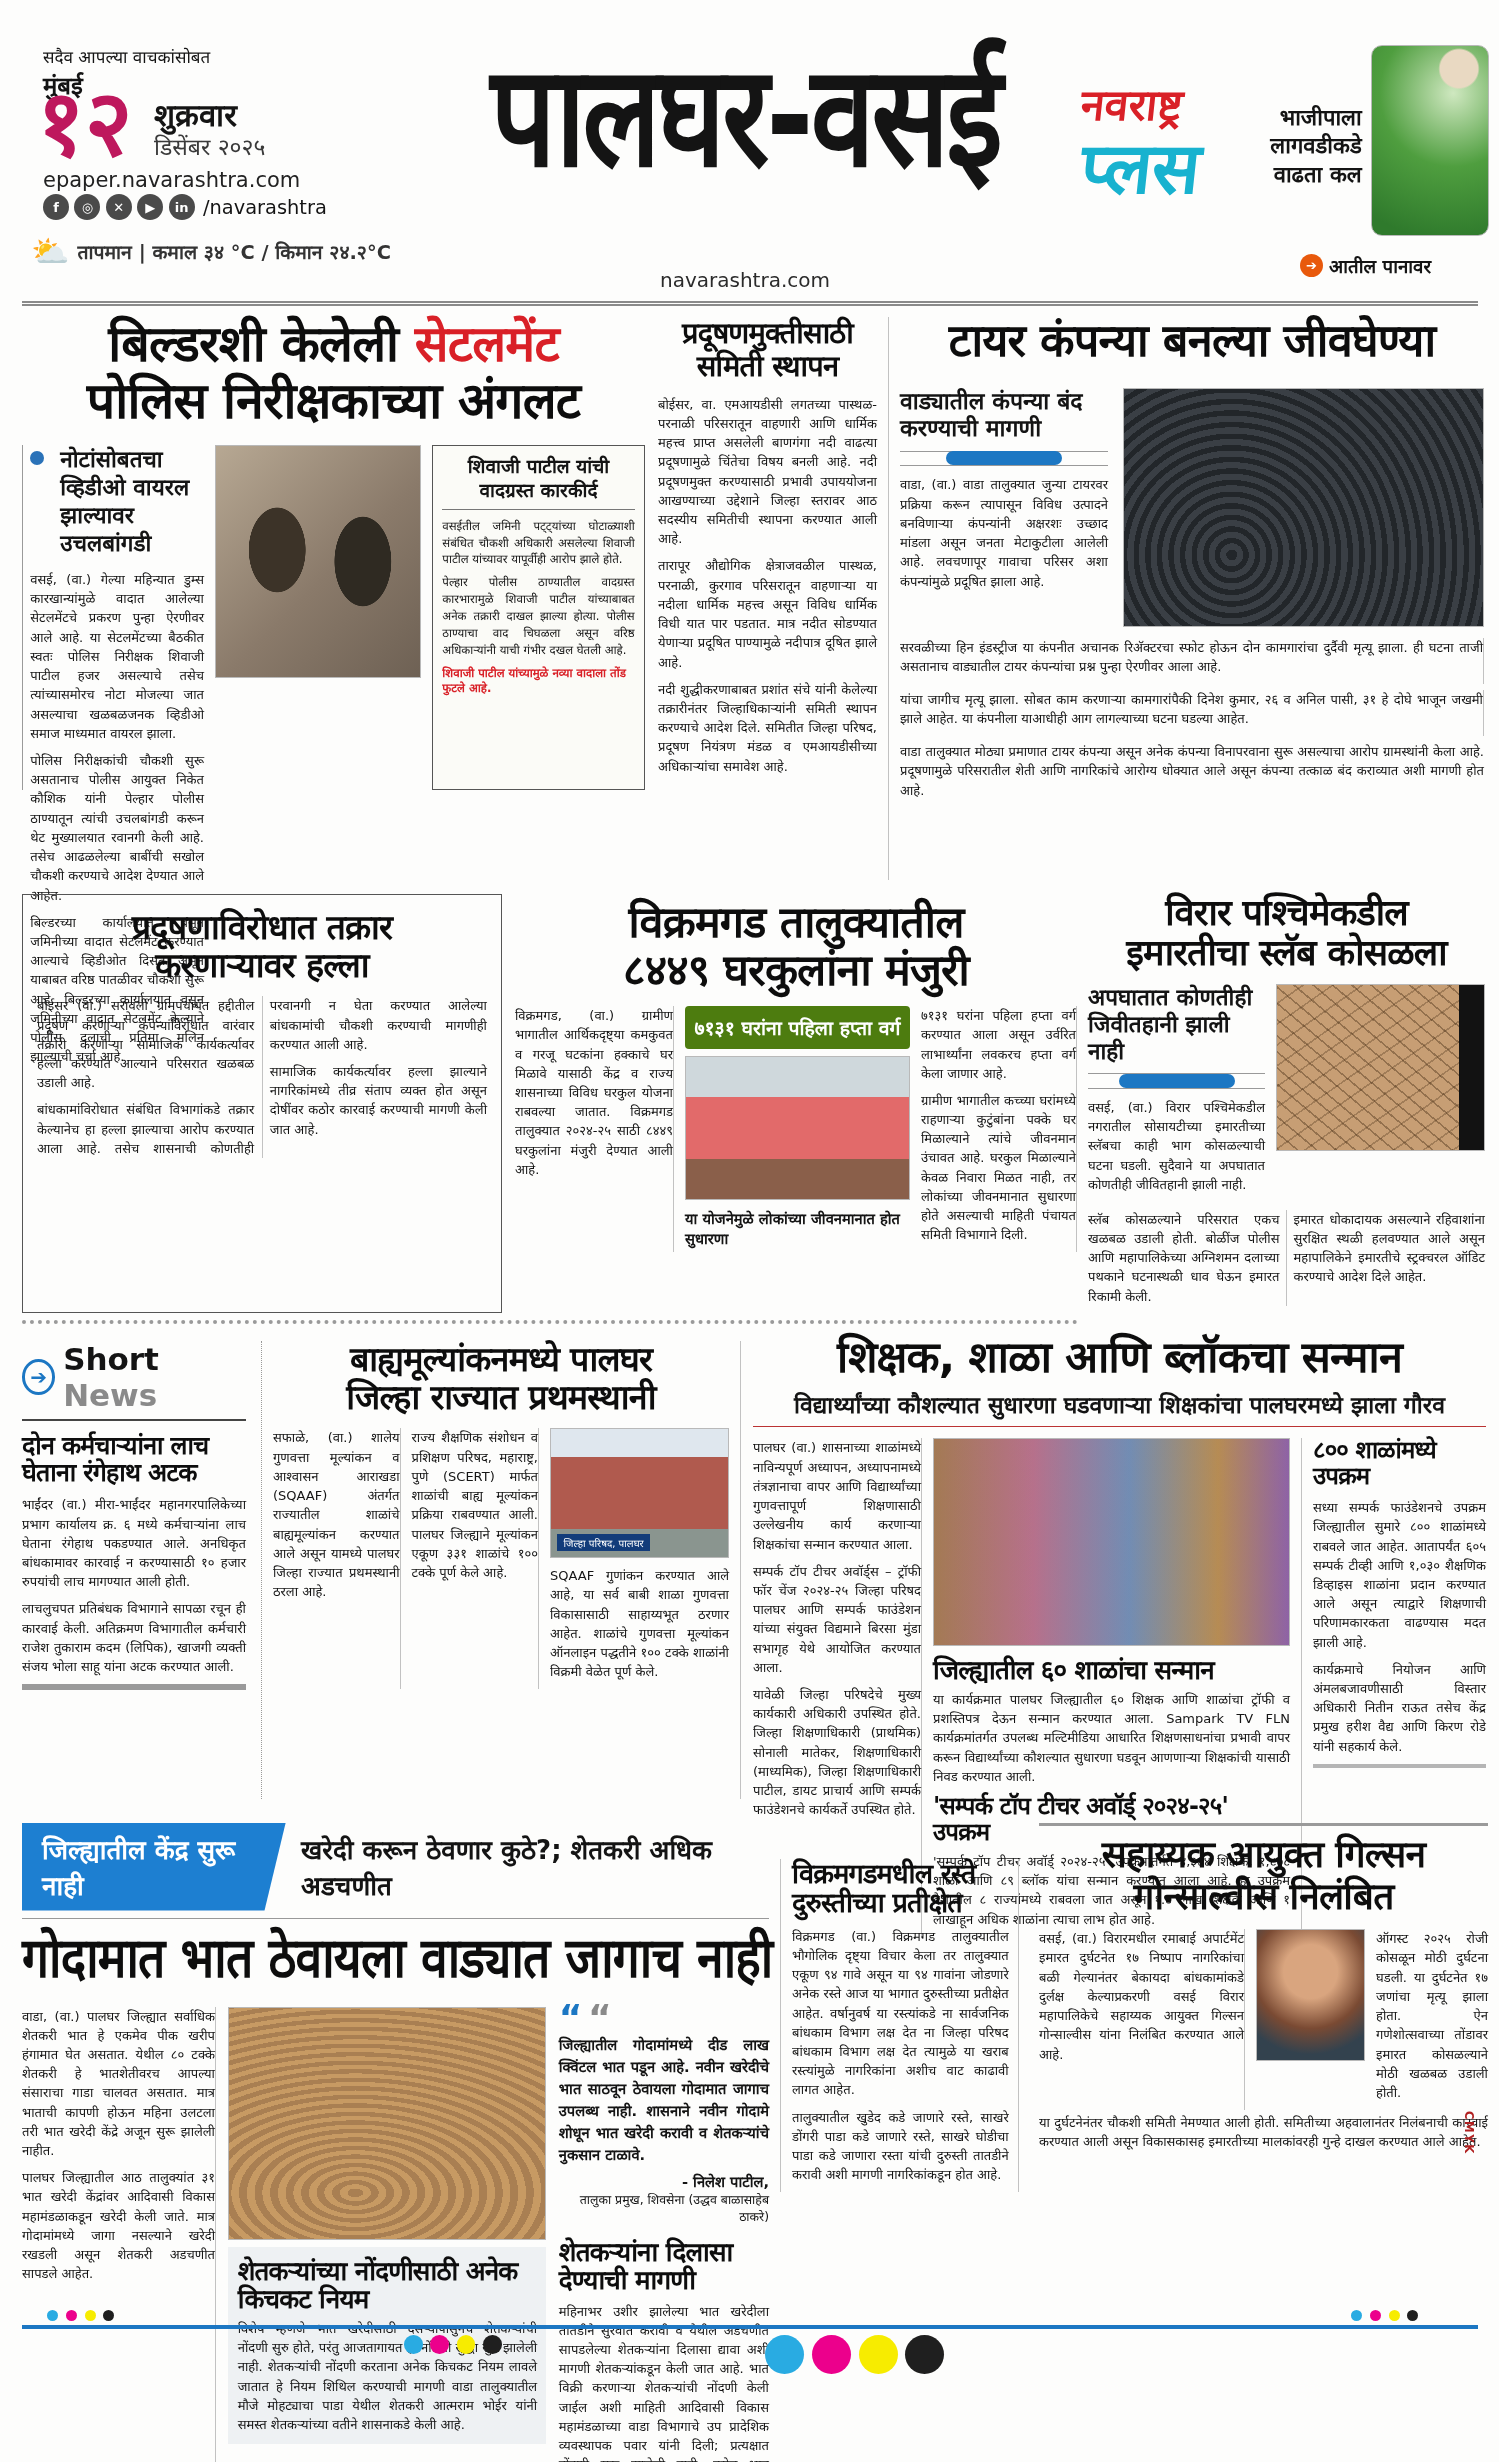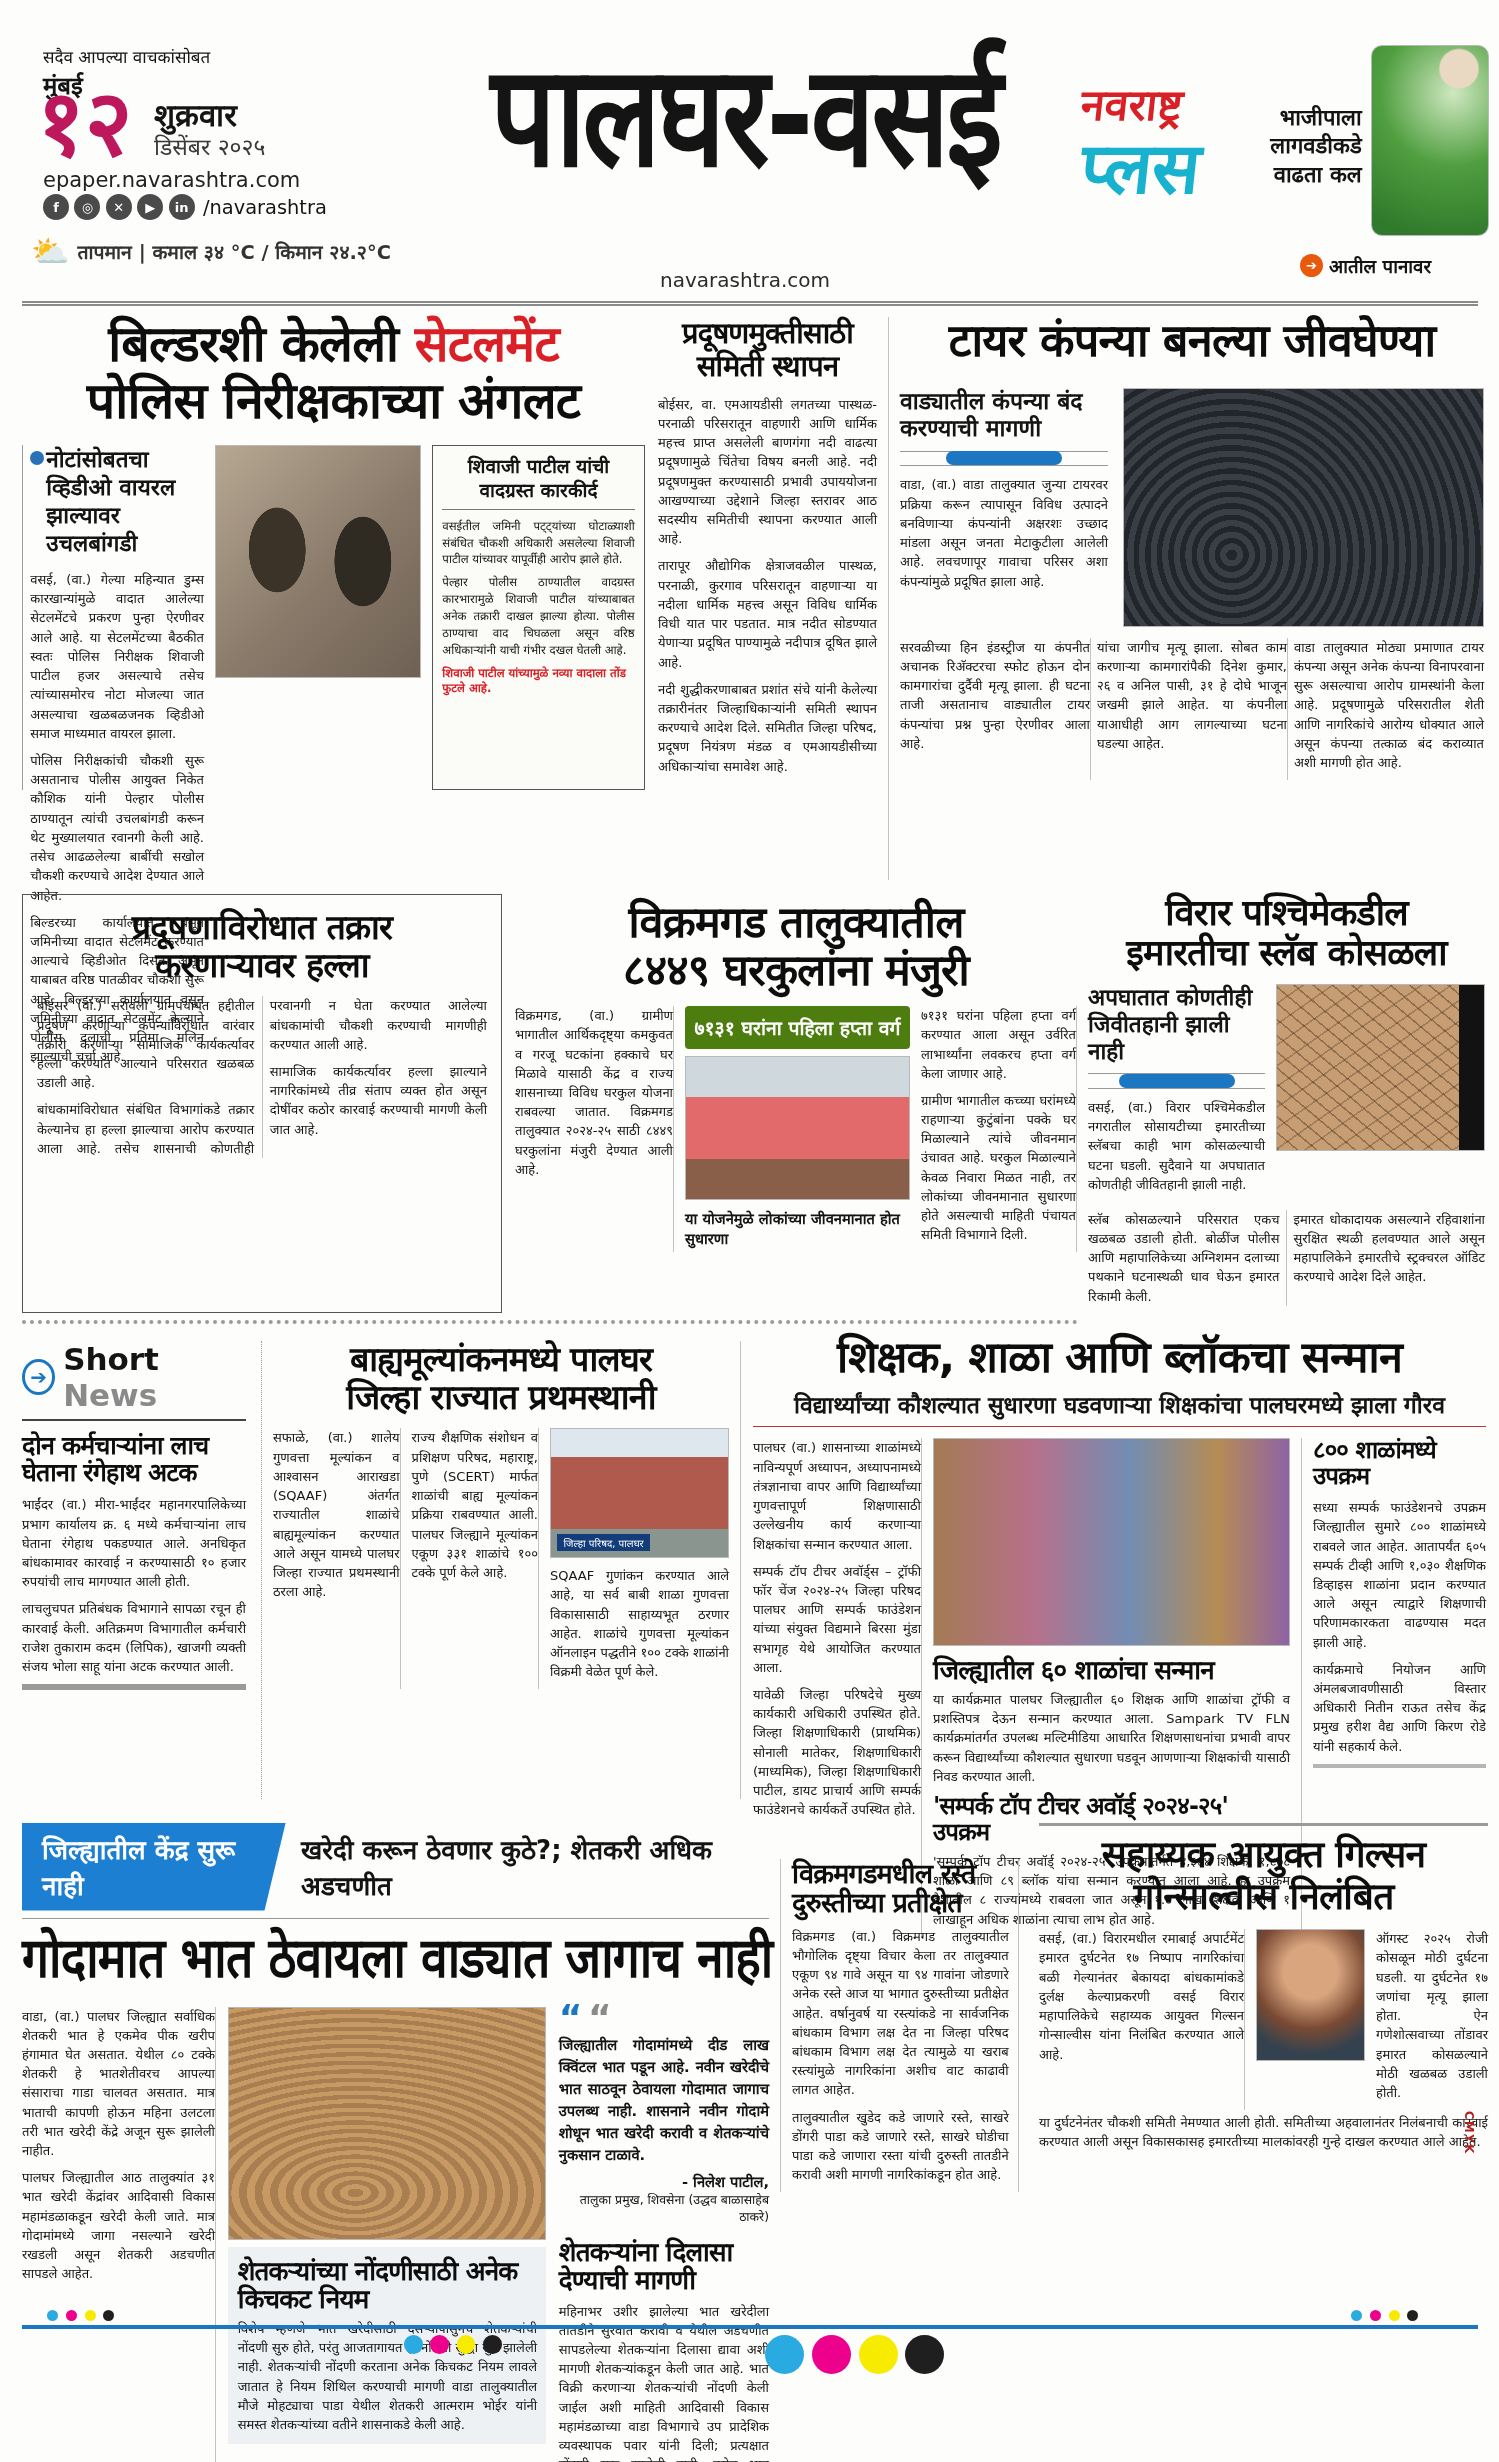--- a/index.html
+++ b/index.html
@@ -81,21 +81,21 @@
   <div class="abs" style="left:22px;top:317px;width:623px;">
     <div class="hl center" style="font-size:50px;">
       <span>बिल्डरशी केलेली </span><span class="red">सेटलमेंट</span>
     </div>
     <div class="hl center" style="font-size:50px;margin-top:3.1px;">पोलिस निरीक्षकाच्या अंगलट</div>
 
     <div class="flex" style="margin-top:17px;gap:11px;height:345px;">
       <div class="flex" style="width:182px;gap:7.8px;">
         <div class="vline"></div>
         <div>
-          <div class="flex" style="gap:2px;">
+          <div class="flex" style="gap:16px;">
             <span class="bullet-dot"></span>
             <span class="kicker">नोटांसोबतचा व्हिडीओ वायरल झाल्यावर उचलबांगडी</span>
           </div>
           <div style="margin-top:12.4px;">
               <p class="bp">वसई, (वा.) गेल्या महिन्यात डुम्स कारखान्यांमुळे वादात आलेल्या सेटलमेंटचे प्रकरण पुन्हा ऐरणीवर आले आहे. या सेटलमेंटच्या बैठकीत स्वतः पोलिस निरीक्षक शिवाजी पाटील हजर असल्याचे तसेच त्यांच्यासमोरच नोटा मोजल्या जात असल्याचा खळबळजनक व्हिडीओ समाज माध्यमात वायरल झाला.</p>
               <p class="bp">पोलिस निरीक्षकांची चौकशी सुरू असतानाच पोलीस आयुक्त निकेत कौशिक यांनी पेल्हार पोलीस ठाण्यातून त्यांची उचलबांगडी करून थेट मुख्यालयात रवानगी केली आहे. तसेच आढळलेल्या बाबींची सखोल चौकशी करण्याचे आदेश देण्यात आले आहेत.</p>
               <p class="bp">बिल्डरच्या कार्यालयात बसून जमिनीच्या वादात सेटलमेंट करण्यात आल्याचे व्हिडीओत दिसत असून याबाबत वरिष्ठ पातळीवर चौकशी सुरू आहे. बिल्डरच्या कार्यालयात वसून जमिनीच्या वादात सेटलमेंट केल्याने पोलीस दलाची प्रतिमा मलिन झाल्याची चर्चा आहे.</p>
             </div>
         </div>
       </div>
@@ -127,21 +127,21 @@
     <div class="flex" style="margin-top:22px;gap:15px;">
       <div style="width:208px;">
         <div class="subhead">वाड्यातील कंपन्या बंद करण्याची मागणी</div>
         <div class="pill-rule">
             <span></span>
           </div>
         <p class="bp">वाडा, (वा.) वाडा तालुक्यात जुन्या टायरवर प्रक्रिया करून त्यापासून विविध उत्पादने बनविणाऱ्या कंपन्यांनी अक्षरशः उच्छाद मांडला असून जनता मेटाकुटीला आलेली आहे. लवचणापूर गावाचा परिसर अशा कंपन्यांमुळे प्रदूषित झाला आहे.</p>
       </div>
       <div class="photo" style="flex:1;height:239px;background:repeating-radial-gradient(circle at 30% 70%,#22262a 0 5.4px,#3a3f45 5.4px 11.6px),linear-gradient(#9db8c9 0 20%,#3a3f45 20%);background-blend-mode:normal;"></div>
     </div>
-    <div class="flex" style="margin-top:11px;gap:6px;">
+    <div class="flex" style="margin-top:11px;gap:6px;flex-direction:column;">
       <div style="flex:1;" class="colrule">
           <p class="bp">सरवळीच्या हिन इंडस्ट्रीज या कंपनीत अचानक रिअ‍ॅक्टरचा स्फोट होऊन दोन कामगारांचा दुर्दैवी मृत्यू झाला. ही घटना ताजी असतानाच वाड्यातील टायर कंपन्यांचा प्रश्न पुन्हा ऐरणीवर आला आहे.</p>
         </div>
       <div style="flex:1;" class="colrule">
           <p class="bp">यांचा जागीच मृत्यू झाला. सोबत काम करणाऱ्या कामगारांपैकी दिनेश कुमार, २६ व अनिल पासी, ३१ हे दोघे भाजून जखमी झाले आहेत. या कंपनीला याआधीही आग लागल्याच्या घटना घडल्या आहेत.</p>
         </div>
       <div style="flex:1;">
           <p class="bp">वाडा तालुक्यात मोठ्या प्रमाणात टायर कंपन्या असून अनेक कंपन्या विनापरवाना सुरू असल्याचा आरोप ग्रामस्थांनी केला आहे. प्रदूषणामुळे परिसरातील शेती आणि नागरिकांचे आरोग्य धोक्यात आले असून कंपन्या तत्काळ बंद कराव्यात अशी मागणी होत आहे.</p>
         </div>
     </div>

